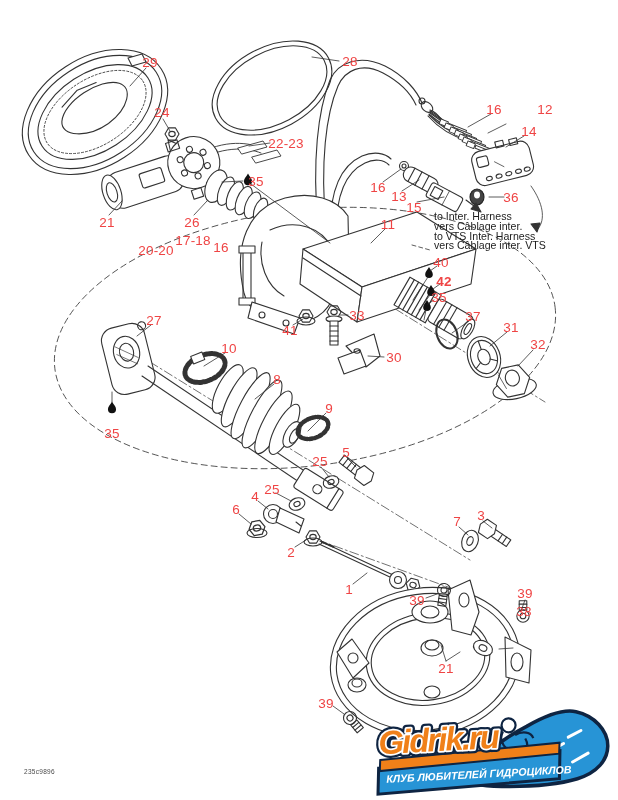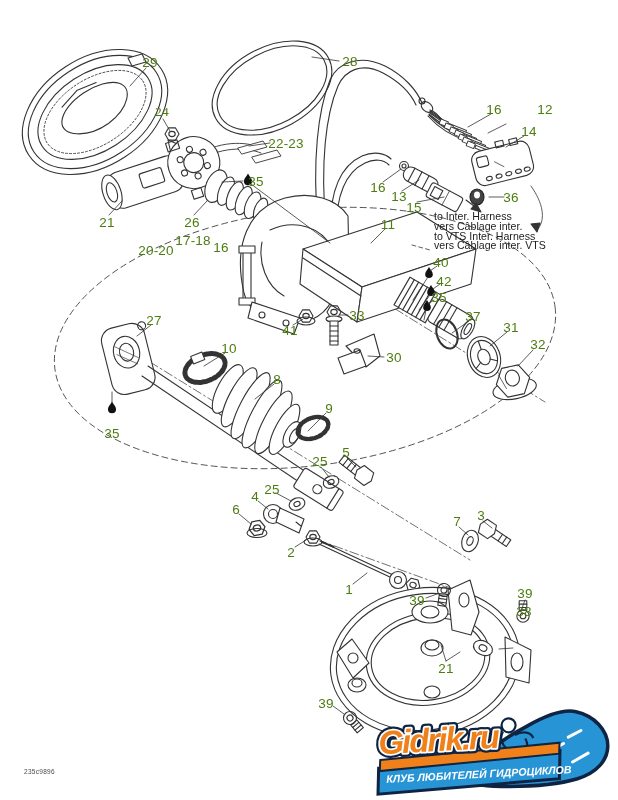--- a/index.html
+++ b/index.html
@@ -1,19 +1,19 @@
 <!DOCTYPE html>
 <html><head>
 <meta charset="utf-8">
 <style>
   html,body{margin:0;padding:0;background:#fff;}
   .canvas{position:relative;width:618px;height:800px;background:#ffffff;overflow:hidden;
           font-family:"Liberation Sans",sans-serif;}
   .art{position:absolute;left:0;top:0;}
-  .callout{position:absolute;transform:translate(-50%,-50%);font-size:13.5px;color:#4d7c0f;
+  .callout{position:absolute;transform:translate(-50%,-50%);font-size:13.5px;color:#ef4444;
            white-space:nowrap;letter-spacing:0.2px;}
   .notes{position:absolute;font-size:10.6px;line-height:9.8px;color:#1c1c1c;white-space:nowrap;}
   .notes .u{}
   .doccode{position:absolute;font-size:6.5px;color:#4a4a4a;letter-spacing:0.3px;}
   .watermark{position:absolute;left:376px;top:708px;width:240px;height:90px;}
 </style>
 </head>
 <body>
 
 <div class="canvas">
@@ -423,38 +423,38 @@
         <line x1="446" y1="661" x2="460" y2="652"></line>
         <line x1="333" y1="706" x2="344" y2="714"></line>
         <line x1="412" y1="245" x2="430" y2="250" stroke-dasharray="4 3"></line>
       </g>
     </g>
   </svg>
 
   <div id="callout-layer">
       <span class="callout" style="left: 150px; top: 62px;">29</span>
       <span class="callout" style="left: 350px; top: 61px;">28</span>
-      <span class="callout" style="left: 162px; top: 112px; font-family: Liberation Serif, serif;">24</span>
+      <span class="callout" style="left: 162px; top: 112px;">24</span>
       <span class="callout" style="left: 286px; top: 143px;">22-23</span>
       <span class="callout" style="left: 494px; top: 109px;">16</span>
       <span class="callout" style="left: 510px; top: 109px; margin-left: 35px;">12</span>
       <span class="callout" style="left: 529px; top: 131px;">14</span>
       <span class="callout" style="left: 256px; top: 181px;">35</span>
       <span class="callout" style="left: 107px; top: 222px;">21</span>
       <span class="callout" style="left: 192px; top: 222px;">26</span>
       <span class="callout" style="left: 378px; top: 187px;">16</span>
       <span class="callout" style="left: 399px; top: 196px;">13</span>
       <span class="callout" style="left: 414px; top: 207px;">15</span>
       <span class="callout" style="left: 511px; top: 197px;">36</span>
       <span class="callout" style="left: 193px; top: 240px;">17-18</span>
       <span class="callout" style="left: 156px; top: 250px;">20-20</span>
       <span class="callout" style="left: 221px; top: 247px;">16</span>
       <span class="callout" style="left: 388px; top: 224px;">11</span>
       <span class="callout" style="left: 441px; top: 262px;">40</span>
-      <span class="callout" style="left: 444px; top: 281px;">42</span>
+      <span class="callout" style="left: 444px; top: 281px; font-weight: bold;">42</span>
       <span class="callout" style="left: 439px; top: 297px;">35</span>
       <span class="callout" style="left: 473px; top: 316px;">37</span>
       <span class="callout" style="left: 511px; top: 327px;">31</span>
       <span class="callout" style="left: 538px; top: 344px;">32</span>
       <span class="callout" style="left: 154px; top: 320px;">27</span>
       <span class="callout" style="left: 290px; top: 330px;">41</span>
       <span class="callout" style="left: 357px; top: 315px;">33</span>
       <span class="callout" style="left: 394px; top: 357px;">30</span>
       <span class="callout" style="left: 229px; top: 348px;">10</span>
       <span class="callout" style="left: 112px; top: 433px;">35</span>

